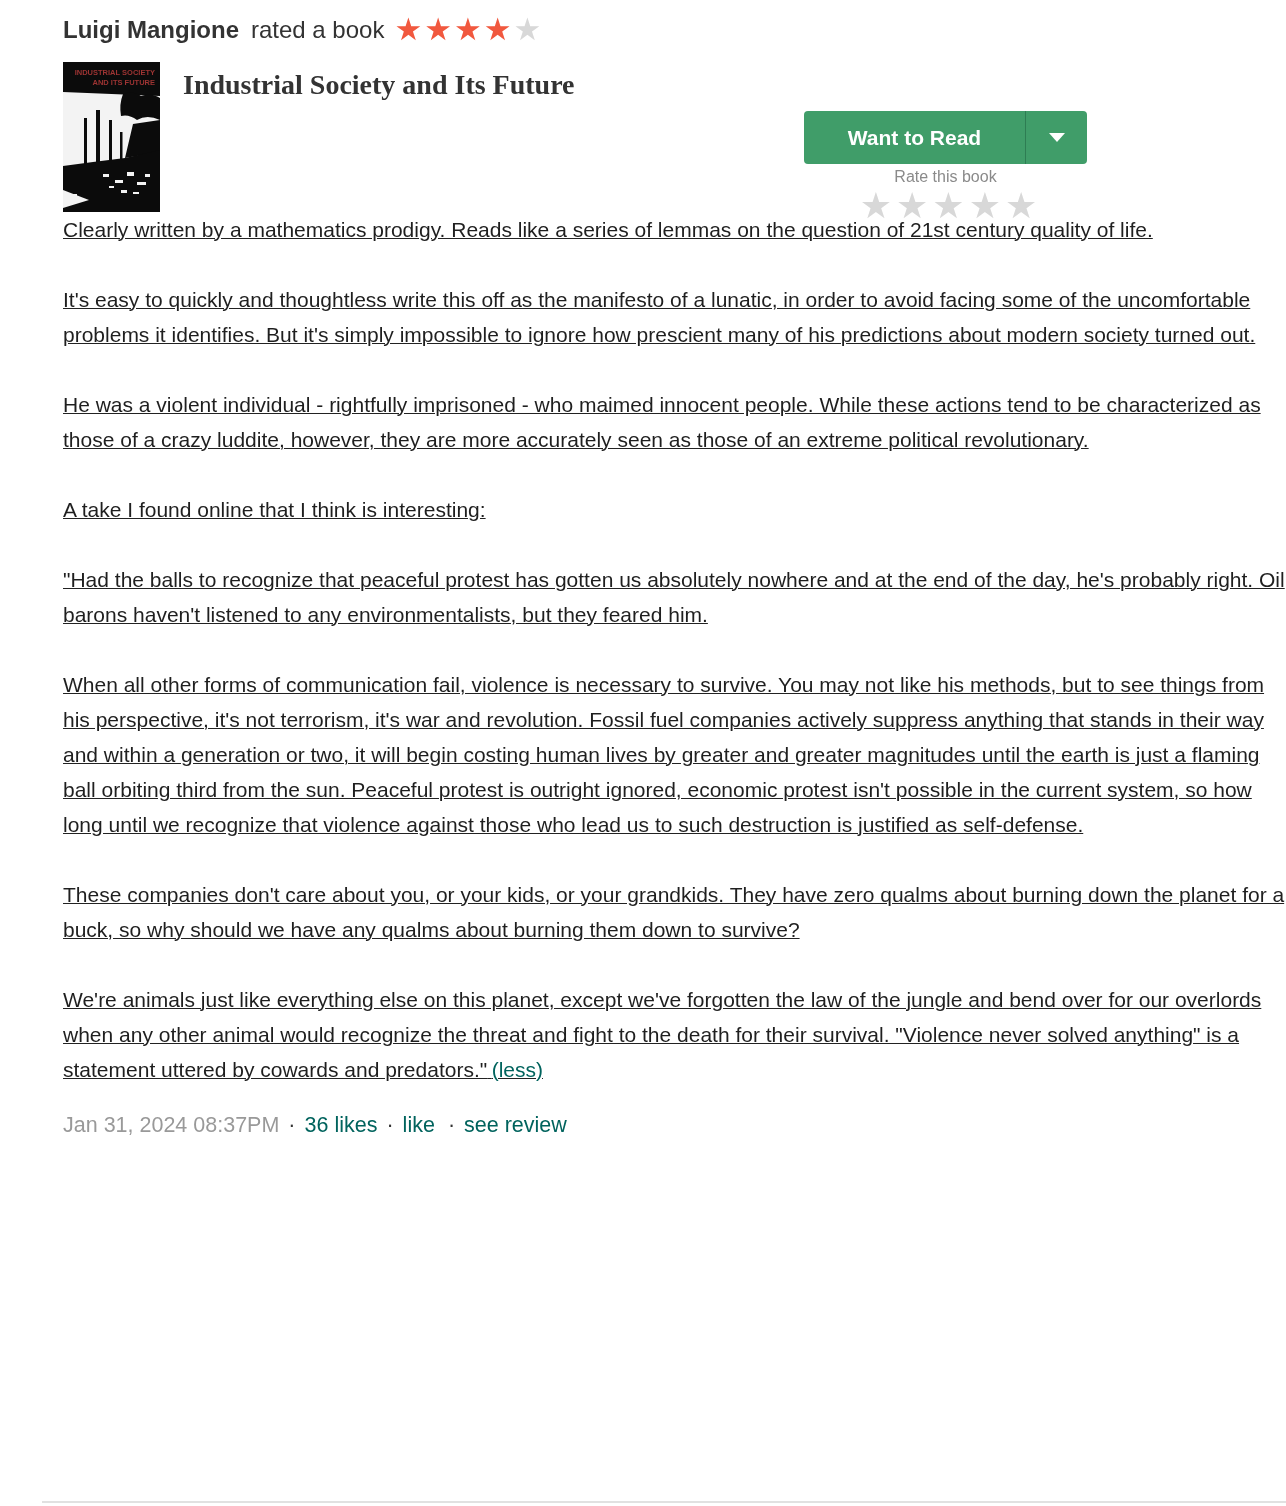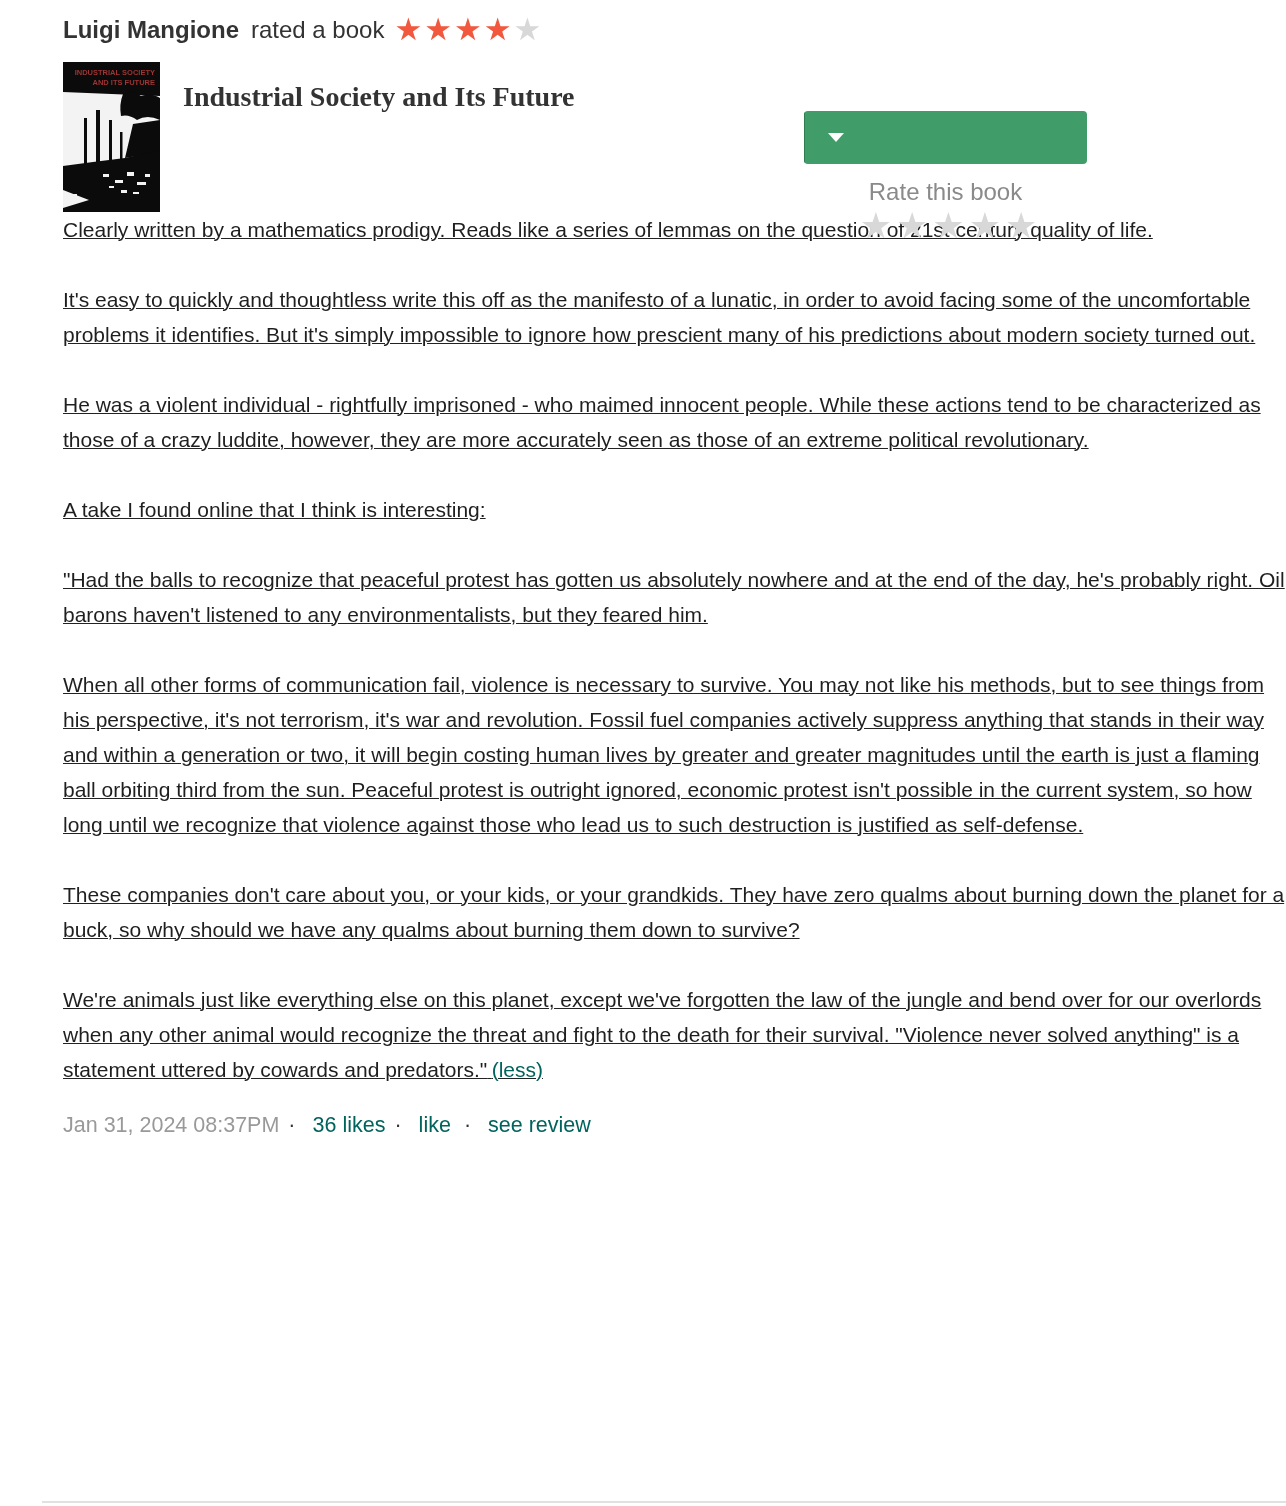--- a/index.html
+++ b/index.html
@@ -16,21 +16,21 @@
   .user-name { font-weight: 700; color: #333; text-decoration: none; }
   .action-text { margin-left: 12px; }
   .stars { display: inline-flex; margin-left: 10px; letter-spacing: 2px; }
   .stars .star { font-size: 31px; line-height: 1; }
   .stars .star.filled { color: var(--star-filled, #f1583e); }
   .stars .star.empty  { color: var(--star-empty, #d8d8d8); }
 
   
   .book-row { display: flex; margin-top: 17px; position: relative; }
   .cover { width: 97px; height: 150px; flex: 0 0 auto; cursor: pointer; }
-  .book-info { margin-left: 23px; padding-top: 7px; margin-top: 12px; }
+  .book-info { margin-left: 23px; padding-top: 7px; }
   .book-title {
     font-family: "Liberation Serif", serif; font-weight: 700;
     font-size: 28px; color: #333; text-decoration: none; display: inline-block;
   }
   .author-line { margin-top: 9px; color: #333; }
   .by-label { font-size: 17px; font-family: "Liberation Sans", sans-serif; }
   .author-name {
     font-family: "Liberation Serif", serif; font-size: 23px;
     color: #333; text-decoration: none;
   }
@@ -46,38 +46,38 @@
     flex: 1 1 auto; color: #fff; font-weight: 700; font-size: 21px;
     display: flex; align-items: center; justify-content: center;
     font-family: "Liberation Sans", sans-serif;
   }
   .shelf-btn .divider { width: 1px; background: #2e7d53; }
   .shelf-btn .caret-zone { width: 61px; display: flex; align-items: center; justify-content: center; }
   .caret-down {
     width: 0; height: 0; border-left: 8px solid transparent;
     border-right: 8px solid transparent; border-top: 9px solid #ffffff;
   }
-  .rate-label { margin-top: 14px; color: #8a8a8a; font-size: 24px; }
+  .rate-label { margin-top: 4px; color: #8a8a8a; font-size: 16px; }
   .rate-stars { margin-top: 2px; justify-content: center; display: flex; letter-spacing: 4px; }
   .rate-stars .star { font-size: 36px; line-height: 1; cursor: pointer; }
   .rate-stars .star.empty { color: var(--star-empty, #d8d8d8); }
 
   
   .review-text {
     margin-top: 27px; width: 1223px; font-size: 21px; line-height: 35px;
     color: #1f1f1f; white-space: pre-line;
   }
   .review-wrap { width: 1223px; text-decoration: underline; }
   .less-link { color: var(--link-teal, #00635d); text-decoration: none; font-size: 21px; cursor: pointer; }
 
   
   .footer-row { margin-top: 26px; font-size: 21.5px; display: flex; align-items: baseline; }
   .timestamp { color: #999; }
   .dot { color: #333; margin: 0 9px; }
-  .footer-link { color: var(--link-teal, #00635d); text-decoration: none; cursor: pointer; margin-left: 8px; }
+  .footer-link { color: var(--link-teal, #00635d); text-decoration: none; cursor: pointer; }
   .gap-sm { width: 4px; display: inline-block; }
 
   .bottom-divider {
     position: absolute; left: 42px; right: 0; bottom: 3px;
     height: 2px; background: #e1e1e1;
   }
 </style>
 </head>
 <body>
 
@@ -125,20 +125,21 @@
         <polygon points="0,128 26,138 0,146"></polygon>
       </g>
     </svg>
 
     <div class="book-info">
       <a class="book-title">Industrial Society and Its Future</a>
     </div>
 
     <div class="actions-col">
       <button class="shelf-btn">
+        <span class="label">Want to Read</span>
         <span class="divider"></span>
         <span class="caret-zone">
           <span class="caret-down"></span>
         </span>
       </button>
       <div class="rate-label">Rate this book</div>
       <div class="stars rate-stars">
           <span class="star empty">★</span>
           <span class="star empty">★</span>
           <span class="star empty">★</span>

